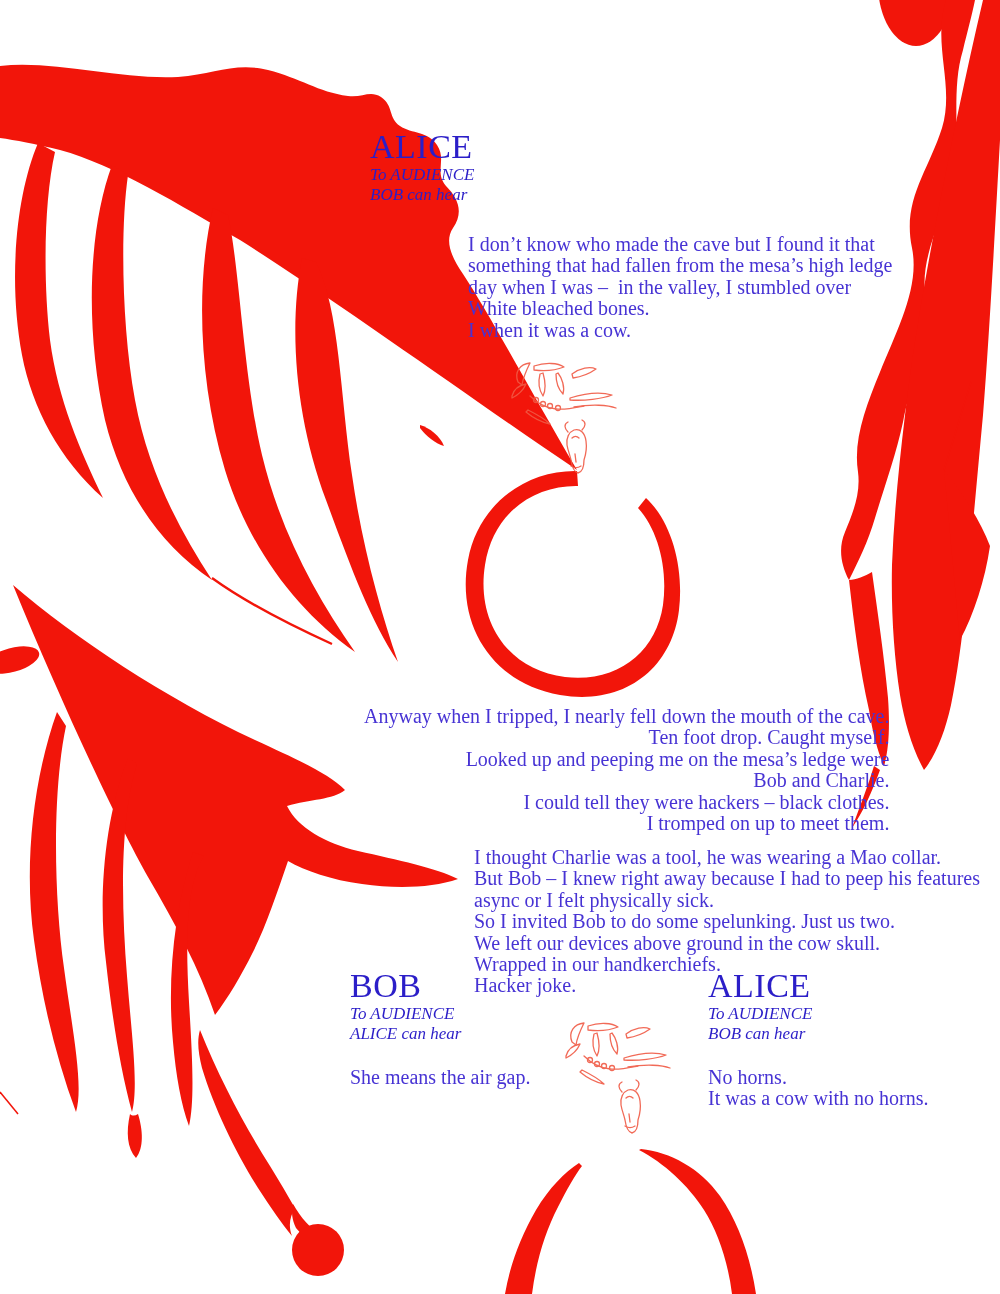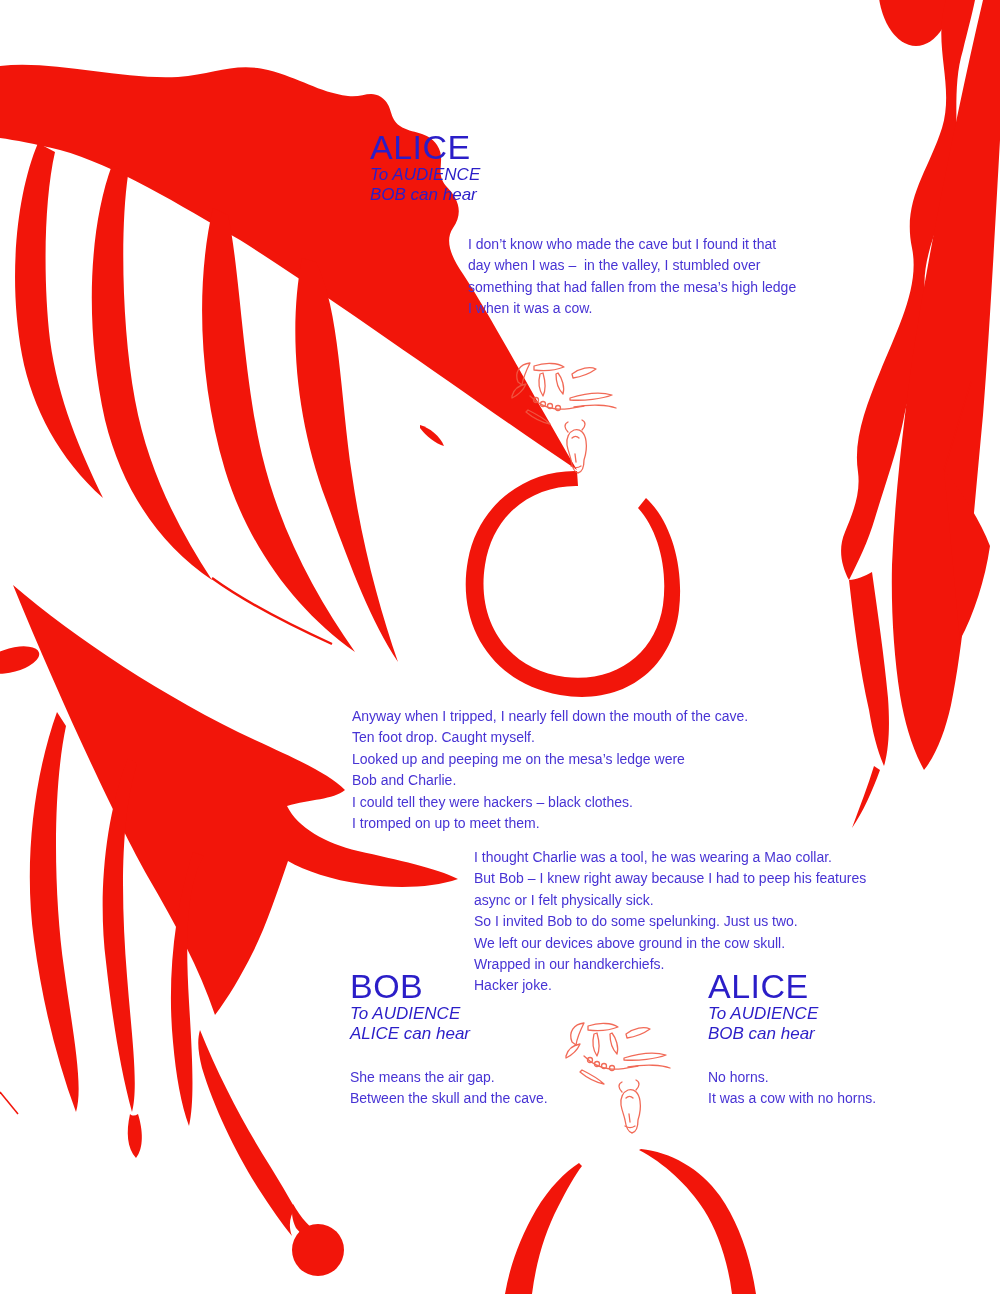--- a/index.html
+++ b/index.html
@@ -7,24 +7,24 @@
     position:relative;
     width:1000px;height:1294px;
     background:#fff;
     overflow:hidden;
     font-family:"Liberation Sans","DejaVu Sans",sans-serif;
   }
   .artwork{position:absolute;left:0;top:0;width:1000px;height:1294px;}
   .art path,.art ellipse,.art circle{fill:var(--red);}
   .art .hairline{fill:none;stroke:var(--red);}
   .sketch{fill:none;stroke:var(--sketch-red);stroke-width:1.3;stroke-linecap:round;stroke-linejoin:round;opacity:.9;}
-  .cue{position:absolute;}
+  .cue{position:absolute;font-family:Liberation Serif, serif;}
   .char{font-size:34px;line-height:36px;color:var(--heading-blue);letter-spacing:.5px;}
   .dir{font-size:17px;line-height:20px;font-style:italic;color:var(--heading-blue);}
-  .dlg .line{font-size:14px;line-height:21.4px;color:var(--body-blue);white-space:pre;}
+  .dlg .line{font-size:20px;line-height:21.4px;color:var(--body-blue);white-space:pre;}
 </style>
 </head>
 <body>
 
 <div class="page">
 
   <svg class="artwork" viewBox="0 0 1000 1294" xmlns="http://www.w3.org/2000/svg">
     <defs>
       <g id="bone-sketch">
         <path d="M 6 20 C 2 10 8 2 18 1 C 14 9 11 16 10 23 Z"></path>
@@ -114,26 +114,27 @@
   </svg>
 
   <div class="cue" style="left:370px;top:129px;">
     <div class="char">ALICE</div>
     <div class="dir">To AUDIENCE</div>
     <div class="dir">BOB can hear</div>
   </div>
 
   <div class="cue dlg" style="left:468px;top:234px;">
     <div class="line">I don’t know who made the cave but I found it that</div>
+    <div class="line">something that had fallen from the mesa’s high ledge</div>
     <div class="line">day when I was –  in the valley, I stumbled over</div>
-    <div class="line">something that had fallen from the mesa’s high ledge</div>
+    <div class="line">White bleached bones.</div>
     <div class="line">I when it was a cow.</div>
   </div>
 
-  <div class="cue dlg" style="left:352px;top:706px;">
+  <div class="cue dlg" style="left:364px;top:706px;text-align:right;">
     <div class="line">Anyway when I tripped, I nearly fell down the mouth of the cave.</div>
     <div class="line">Ten foot drop. Caught myself.</div>
     <div class="line">Looked up and peeping me on the mesa’s ledge were</div>
     <div class="line">Bob and Charlie.</div>
     <div class="line">I could tell they were hackers – black clothes.</div>
     <div class="line">I tromped on up to meet them.</div>
   </div>
 
   <div class="cue dlg" style="left:474px;top:847px;">
     <div class="line">I thought Charlie was a tool, he was wearing a Mao collar.</div>
@@ -152,21 +153,20 @@
   </div>
 
   <div class="cue" style="left:708px;top:968px;">
     <div class="char">ALICE</div>
     <div class="dir">To AUDIENCE</div>
     <div class="dir">BOB can hear</div>
   </div>
 
   <div class="cue dlg" style="left:350px;top:1067px;">
     <div class="line">She means the air gap.</div>
-    <div class="line">Between the skull and the cave.</div>
   </div>
 
   <div class="cue dlg" style="left:708px;top:1067px;">
     <div class="line">No horns.</div>
     <div class="line">It was a cow with no horns.</div>
   </div>
 
 </div>
 
 </body></html>

